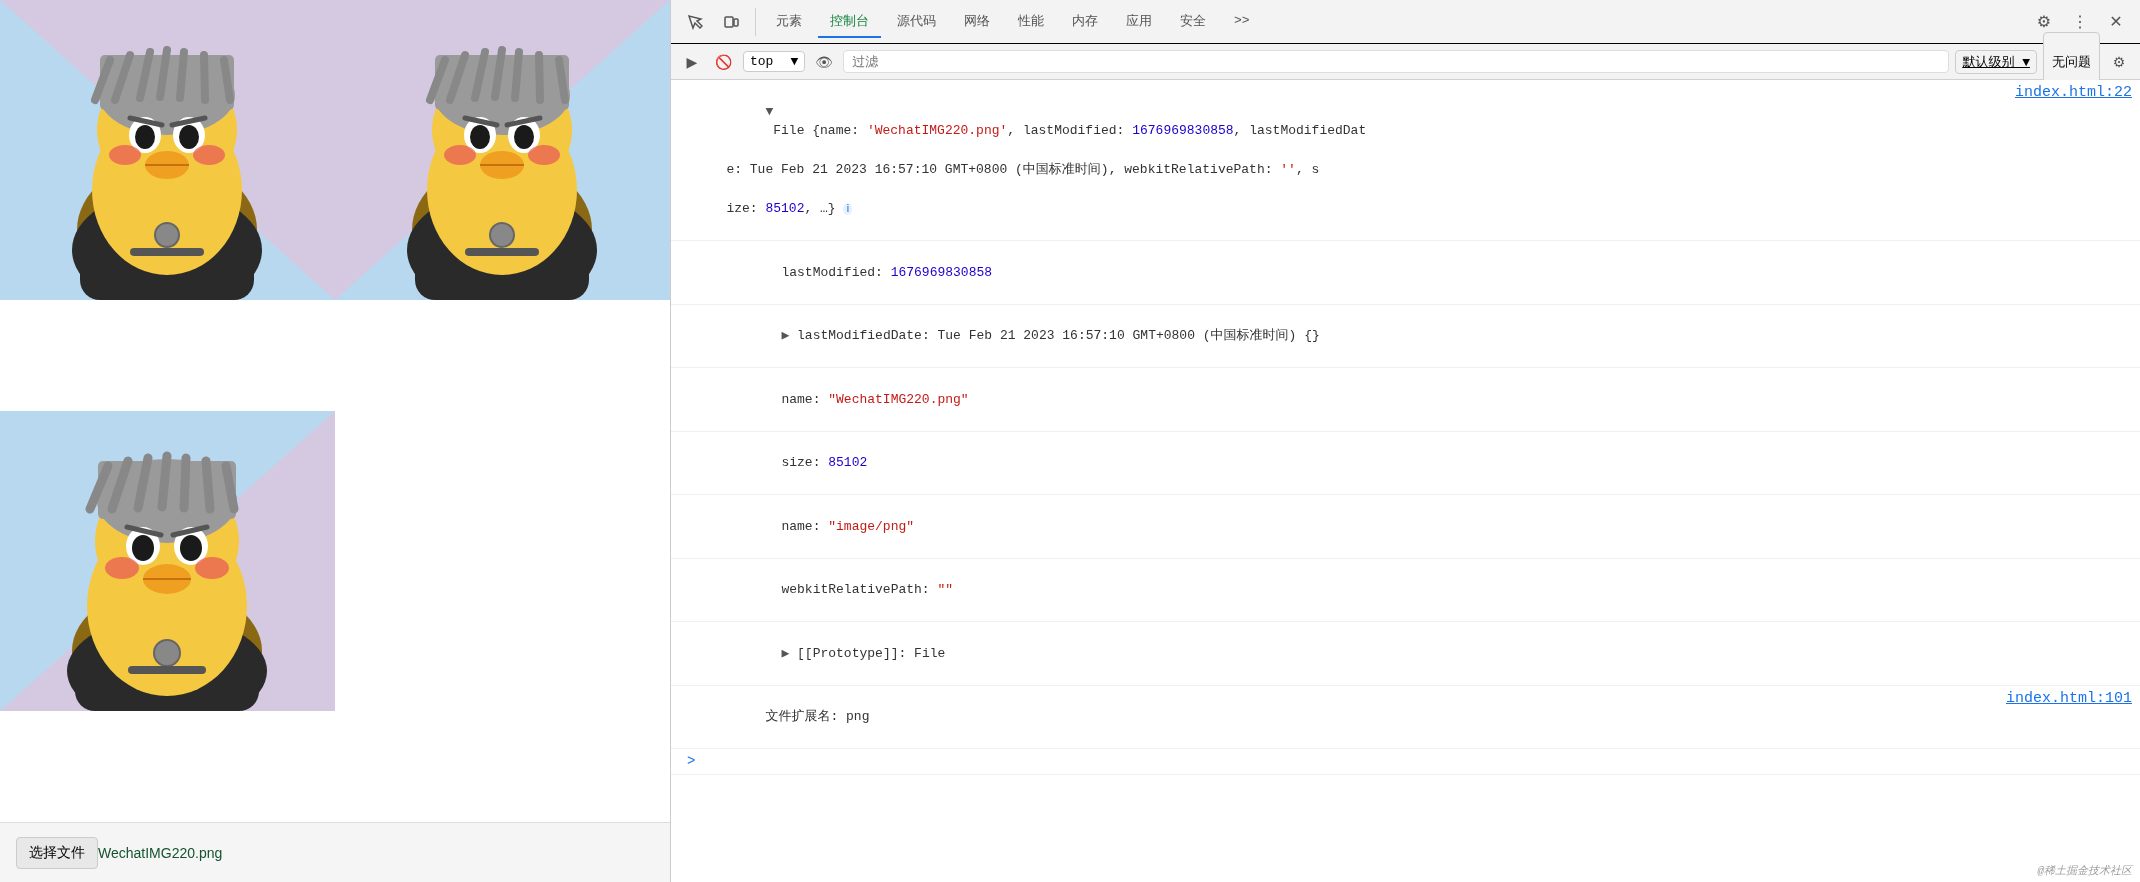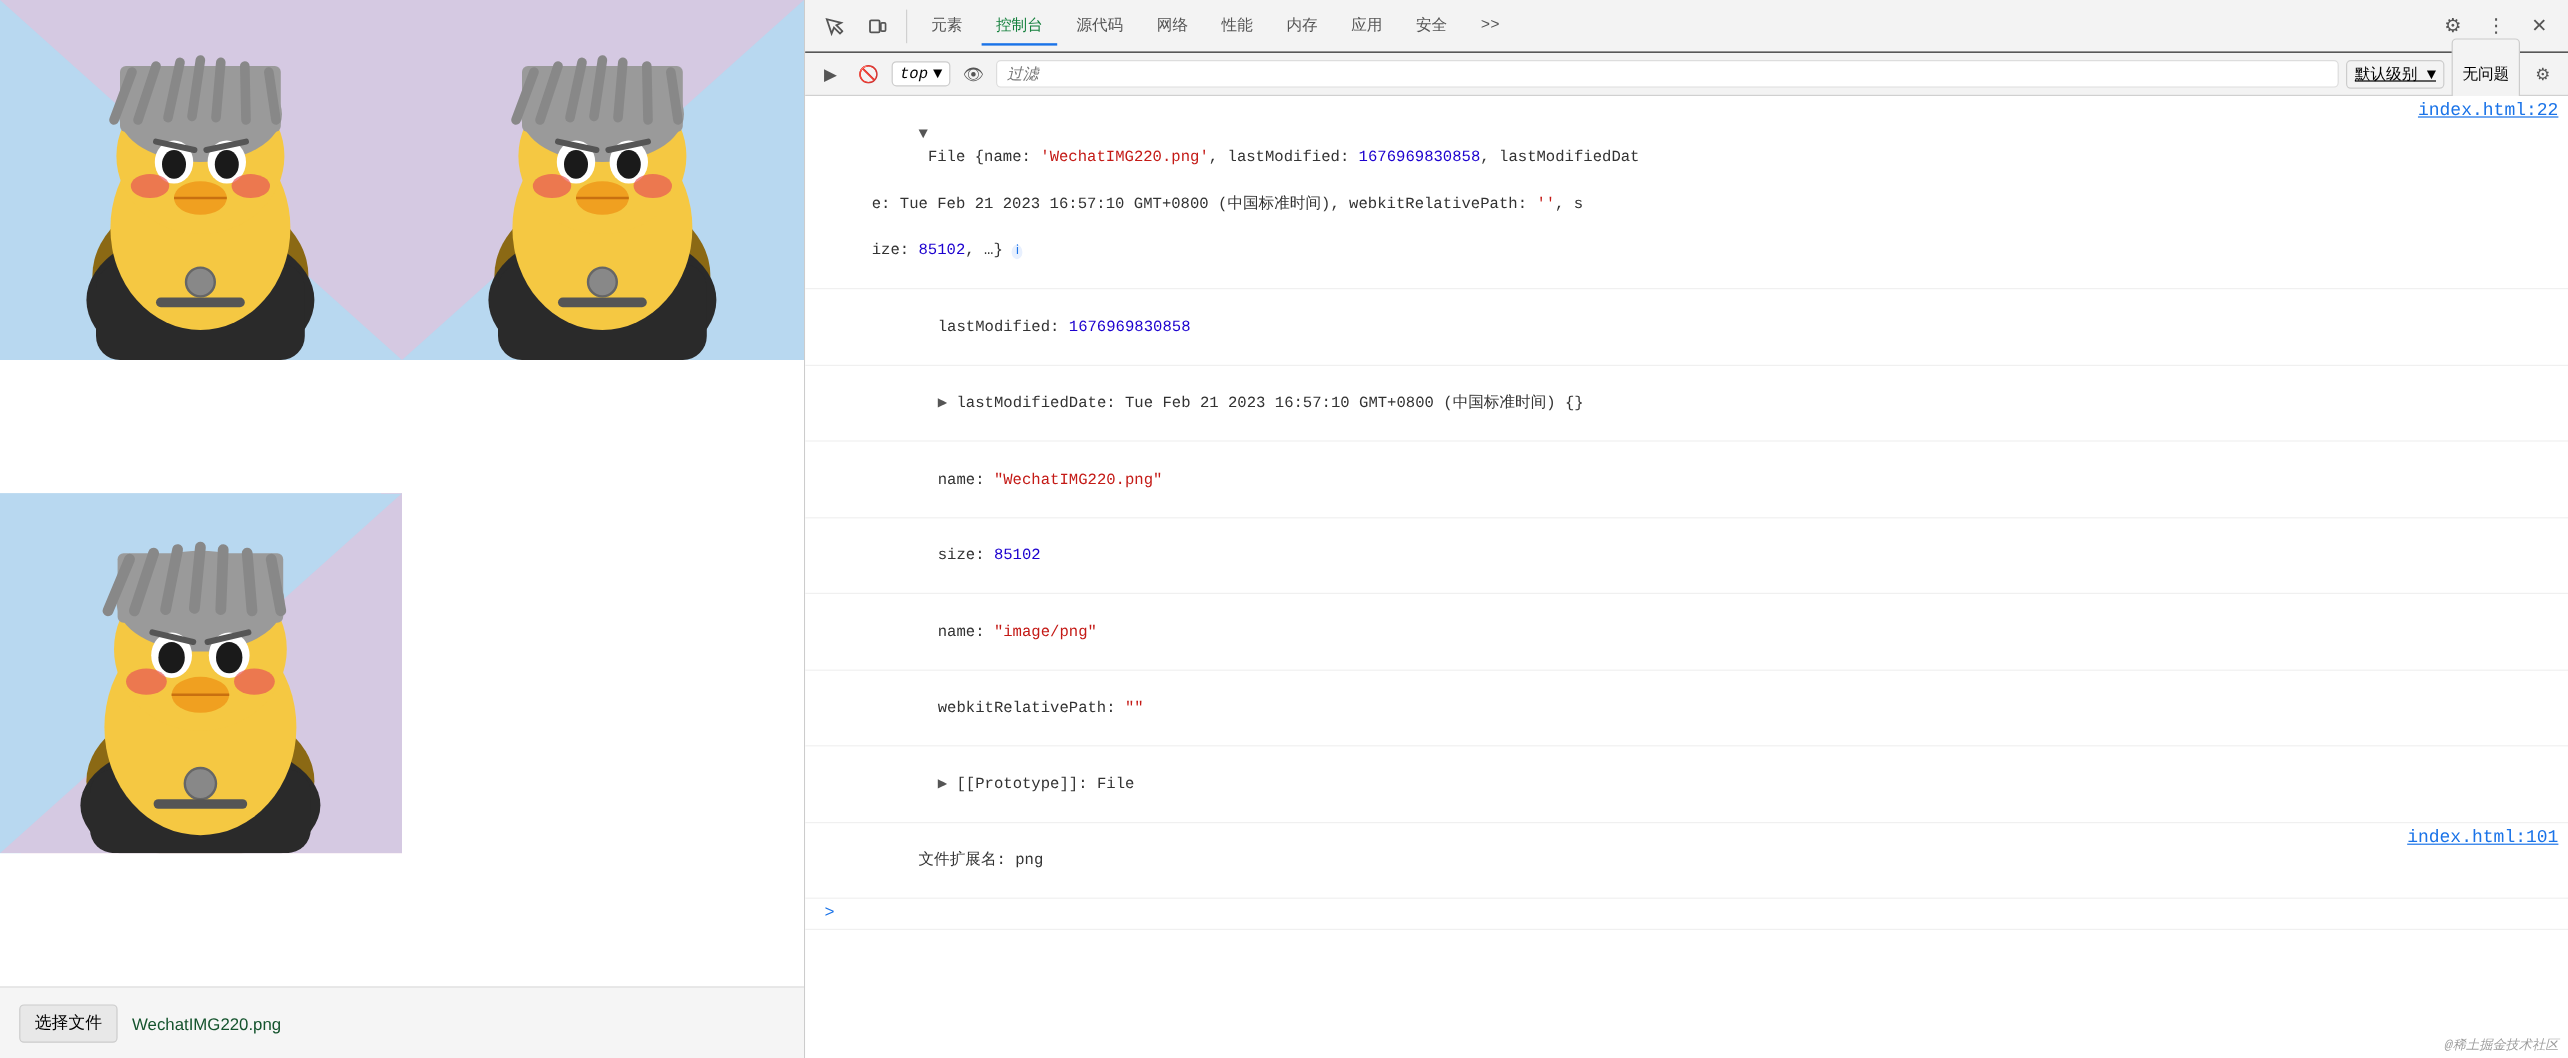--- a/index.html
+++ b/index.html
@@ -37,21 +37,20 @@
       position: relative;
     }
 
     .file-input-bar {
       height: 60px;
       background: #f5f5f5;
       border-top: 1px solid #ddd;
       display: flex;
       align-items: center;
       padding: 0 16px;
-      gap: 12px;
     }
 
     .choose-file-btn {
       background: #e8e8e8;
       border: 1px solid #ccc;
       border-radius: 4px;
       padding: 6px 12px;
       font-size: 14px;
       cursor: pointer;
       font-family: inherit;
@@ -153,22 +152,21 @@
 
     .dt-top-selector {
       display: flex;
       align-items: center;
       background: #ffffff;
       border: 1px solid #ccc;
       border-radius: 4px;
       padding: 2px 6px;
       font-size: 13px;
       cursor: pointer;
-      gap: 4px;
-      font-style: italic;
+      gap: 17px;
     }
 
     .dt-eye-btn {
       width: 26px;
       height: 26px;
       display: flex;
       align-items: center;
       justify-content: center;
       border-radius: 4px;
       cursor: pointer;
@@ -179,21 +177,20 @@
     }
 
     .dt-filter-input {
       flex: 1;
       border: 1px solid #ddd;
       border-radius: 4px;
       padding: 3px 8px;
       font-size: 13px;
       background: #fff;
       outline: none;
-      font-style: italic;
     }
 
     .dt-level-selector {
       background: #f3f3f3;
       border: 1px solid #ccc;
       border-radius: 4px;
       padding: 2px 6px;
       font-size: 13px;
       cursor: pointer;
       text-decoration: underline;

